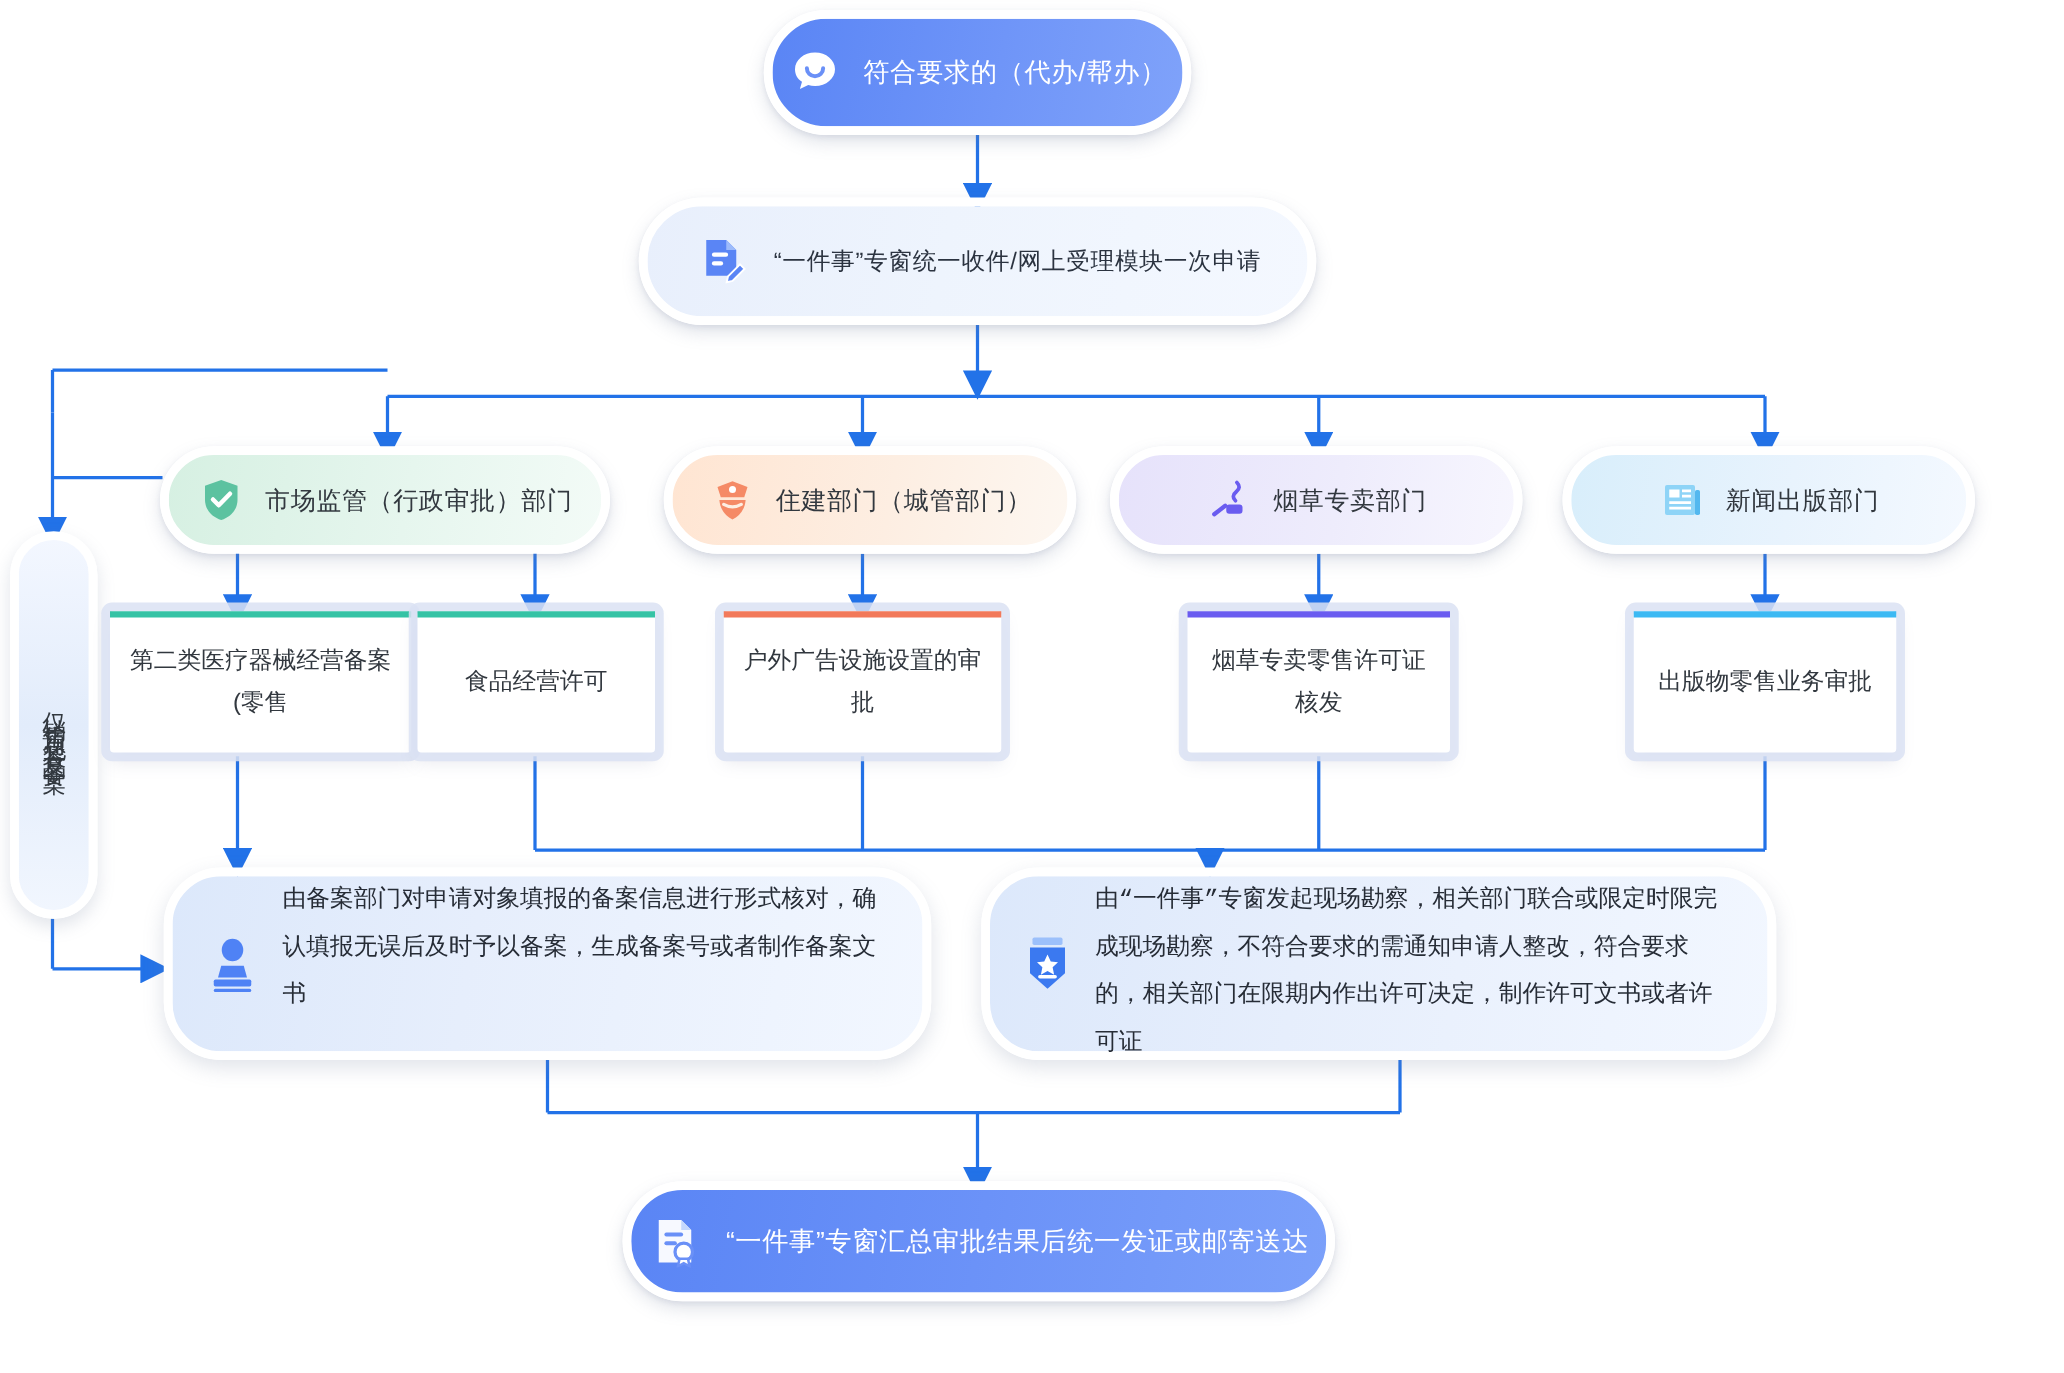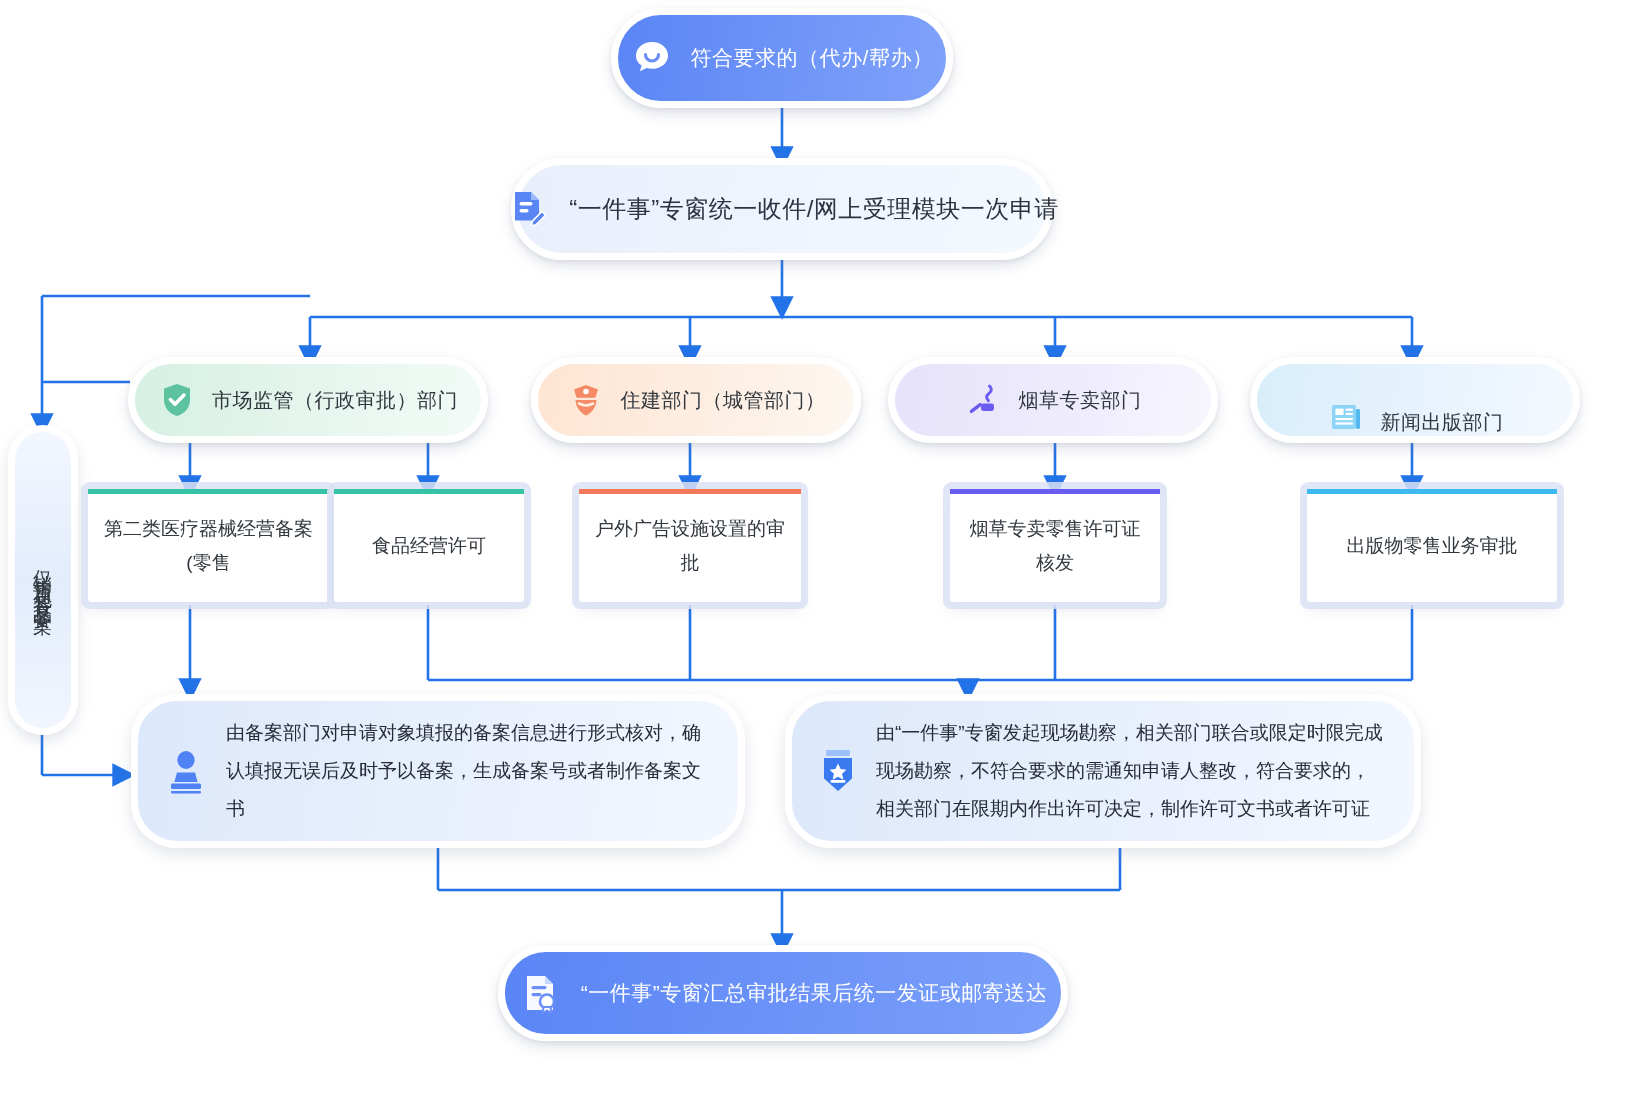--- a/index.html
+++ b/index.html
@@ -49,28 +49,28 @@
   .pill-primary {
     background: linear-gradient(100deg, #5a85f5 0%, #6f95f8 55%, #7fa2fa 100%);
     color: #ffffff;
   }
   .pill-primary .txt { color: #ffffff; font-size: 21px; }
 
   
   .pill-light {
     background: linear-gradient(100deg, #e8effc 0%, #eef4fd 45%, #f4f8ff 100%);
   }
-  .pill-light .txt { color: #2b3340; font-size: 24px; text-align: center; }
+  .pill-light .txt { color: #2b3340; font-size: 19px; text-align: center; }
 
   
   .pill-dept .txt { color: #32383f; font-size: 20px; }
   .dept-green  { background: linear-gradient(100deg, #d6f0e2 0%, #e6f6ee 55%, #f3fbf7 100%); }
   .dept-orange { background: linear-gradient(100deg, #ffe5d2 0%, #fdeee2 55%, #fdf7f1 100%); }
   .dept-purple { background: linear-gradient(100deg, #e6e2fb 0%, #eeecfc 55%, #f7f6fe 100%); }
-  .dept-blue   { background: linear-gradient(100deg, #d8eefb 0%, #e8f3fd 55%, #f4f9ff 100%); align-items: flex-end; }
+  .dept-blue   { background: linear-gradient(100deg, #d8eefb 0%, #e8f3fd 55%, #f4f9ff 100%); }
 
   
   .card {
     position: absolute;
     background: #ffffff;
     box-sizing: border-box;
     border-radius: 3px;
     box-shadow: 0 0 0 7px rgba(218,226,243,0.85), 0 7px 14px rgba(120,130,160,0.18);
     display: flex;
     align-items: center;
@@ -113,22 +113,22 @@
 
   
   .panel {
     position: absolute;
     border-radius: 46px;
     background: linear-gradient(100deg, #dce8fb 0%, #e6eefc 40%, #f2f7ff 100%);
     border: 7px solid #ffffff;
     box-shadow: 0 6px 16px rgba(120,130,160,0.22);
     box-sizing: border-box;
     display: flex;
-    align-items: center;
     padding: 0 26px;
+    font-family: Liberation Mono, monospace;
   }
   .panel .picon {
     flex: 0 0 auto;
     margin-right: 18px;
     display: flex;
     align-items: center;
   }
   .panel .ptxt {
     font-size: 19px;
     line-height: 38px;
@@ -284,21 +284,21 @@
   <div class="card" style="left:579px; top:489px; width:222px; height:113px;">
     <span class="cardtop" style="background:#f2795a;"></span>
     <span class="ctxt">户外广告设施设置的审批</span>
   </div>
 
   <div class="card" style="left:950px; top:489px; width:210px; height:113px;">
     <span class="cardtop" style="background:#6a5cf0;"></span>
     <span class="ctxt">烟草专卖零售许可证核发</span>
   </div>
 
-  <div class="card" style="left:1307px; top:489px; width:250px; height:113px;">
+  <div class="card" style="left:1307px; top:489px; width:210px; height:113px;">
     <span class="cardtop" style="background:#3cb9f3;"></span>
     <span class="ctxt">出版物零售业务审批</span>
   </div>
 
   <div class="panel" style="left:131px; top:694px; width:614px; height:154px;">
     <span class="picon">
       <svg width="44" height="48" viewBox="0 0 44 48">
         <ellipse cx="22" cy="13" rx="8.6" ry="9" fill="#4f82f5"></ellipse>
         <path d="M13 25.5h18l2.6 9.5H10.4z" fill="#4f82f5"></path>
         <rect x="7" y="36.5" width="30" height="5.6" rx="1.4" fill="#4f82f5"></rect>

